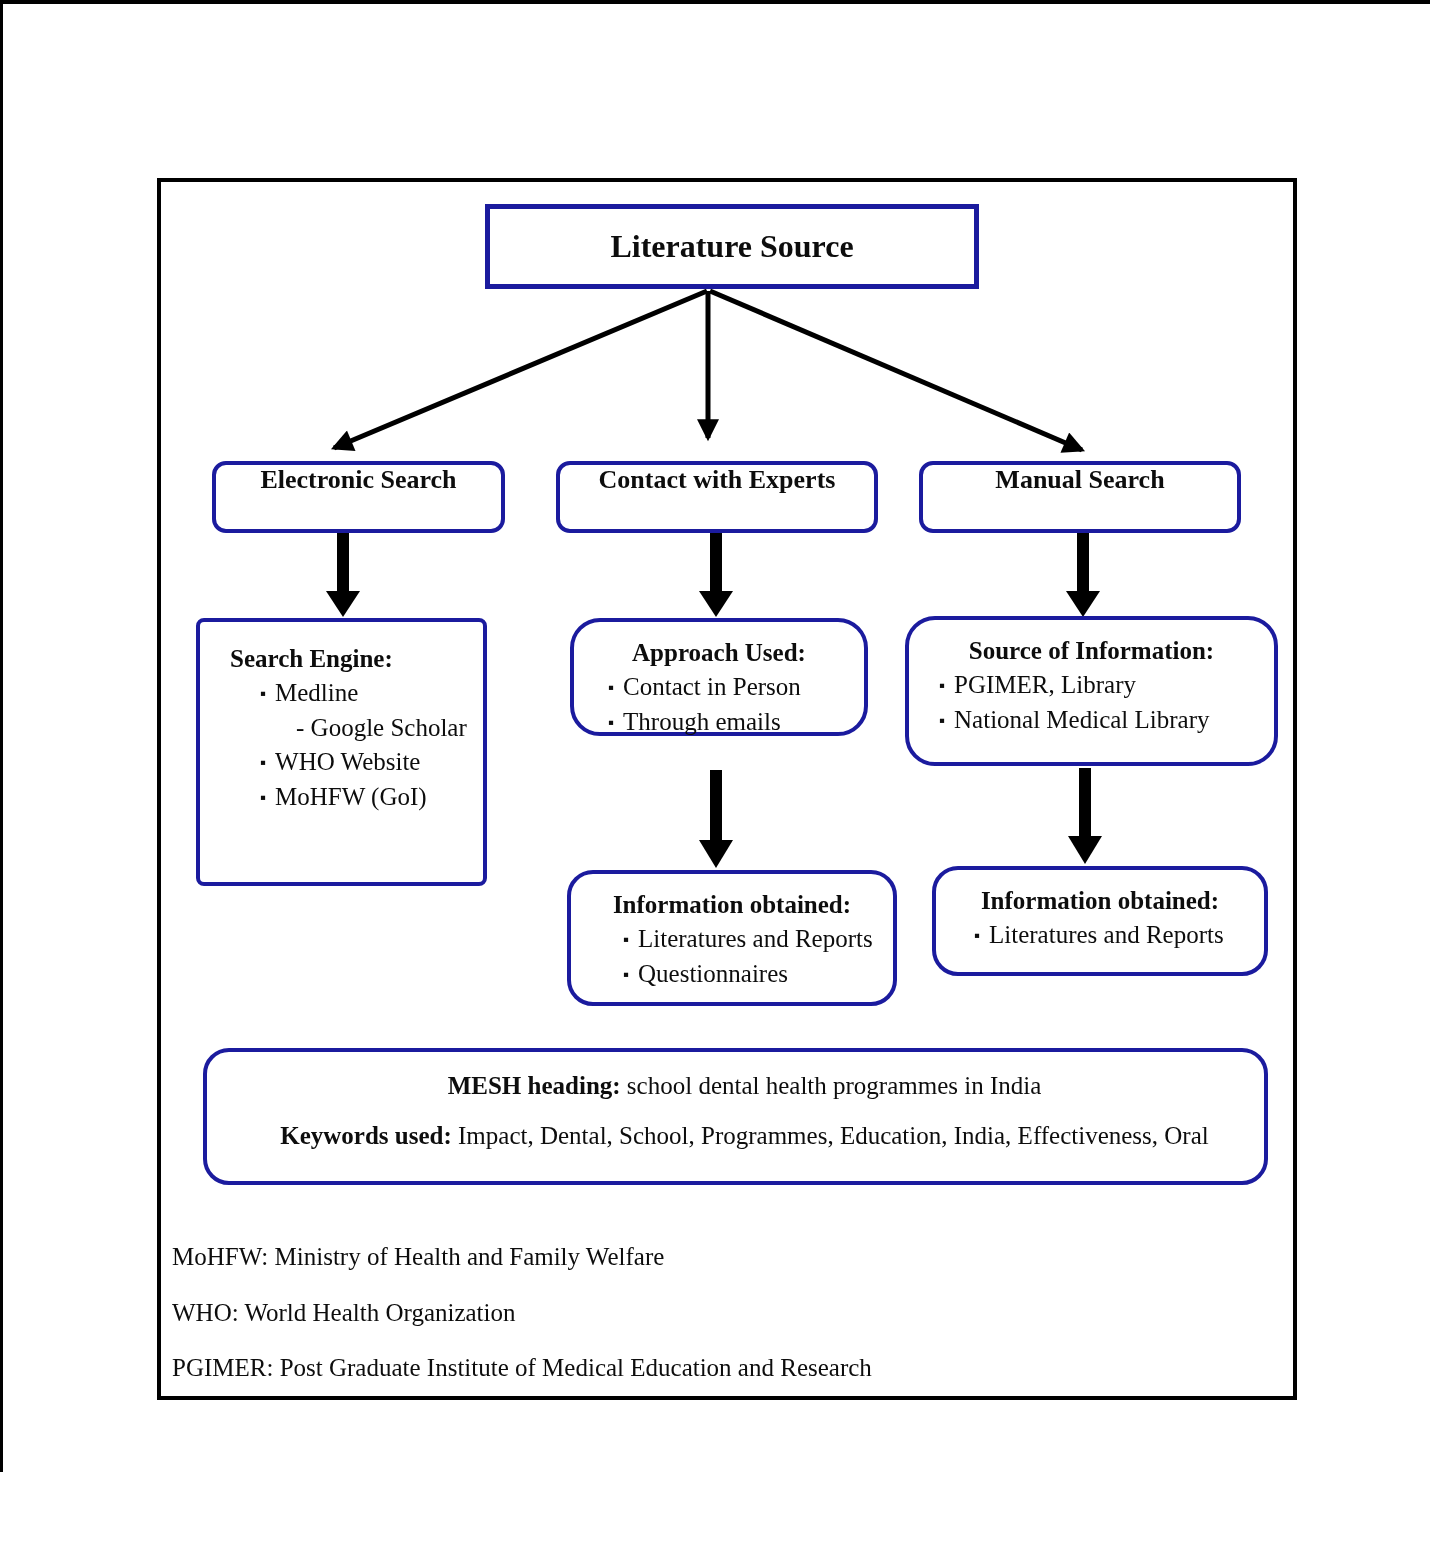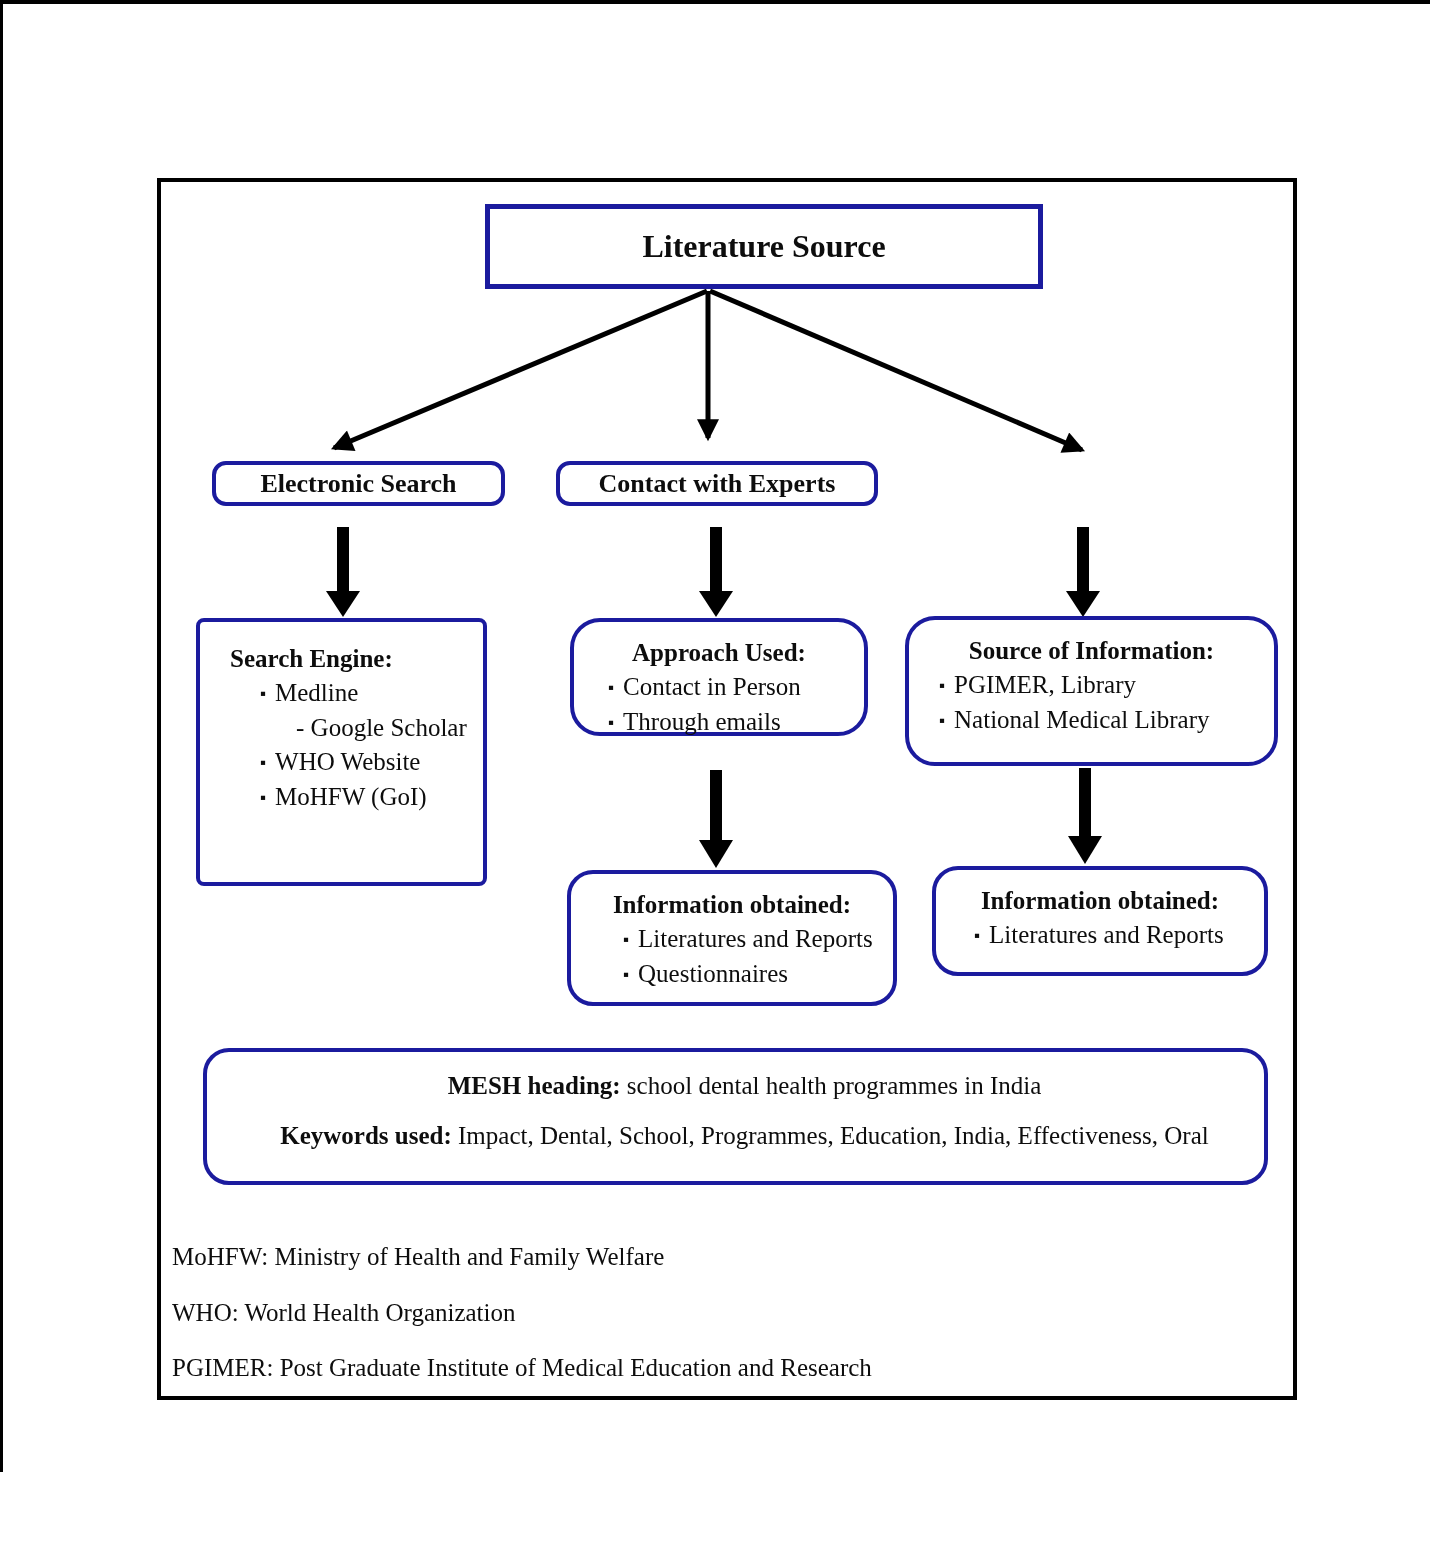--- a/index.html
+++ b/index.html
@@ -6,24 +6,24 @@
   html,body{margin:0;padding:0;background:#ffffff;}
   #page{position:relative;width:1430px;height:1542px;background:#ffffff;overflow:hidden;
         font-family:"Liberation Serif", serif;color:var(--ink);}
   .scan-edge{position:absolute;background:#000;}
   #edge-top{left:0;top:0;width:1430px;height:4px;}
   #edge-left{left:0;top:0;width:3px;height:1472px;}
   #frame{position:absolute;left:157px;top:178px;width:1140px;height:1222px;
          border:4px solid #000;box-sizing:border-box;background:#fff;}
   svg.connectors{position:absolute;left:0;top:0;width:1430px;height:1542px;pointer-events:none;}
   .box{position:absolute;box-sizing:border-box;background:#fff;border:4px solid var(--accent);}
-  #title-box{left:485px;top:204px;width:558px;height:85px;border-width:5px;
+  #title-box{left:485px;top:204px;width:494px;height:85px;border-width:5px;
              display:flex;align-items:center;justify-content:center;
              font-weight:bold;font-size:32px;}
-  .branch{height:45px;border-radius:14px;display:flex;align-items:center;justify-content:center;
+  .branch{height:72px;border-radius:14px;display:flex;align-items:flex-start;justify-content:center;
           font-weight:bold;font-size:26px;}
   #branch-electronic{left:212px;top:461px;width:293px;}
   #branch-contact{left:556px;top:461px;width:322px;}
   #branch-manual{left:919px;top:461px;width:322px;}
   .leaf{font-size:25px;line-height:34px;padding-top:14px;}
   .leaf .hd{font-weight:bold;font-size:25px;}
   .hd.center{text-align:center;}
   #box-search-engine{left:196px;top:618px;width:291px;height:268px;border-radius:8px;padding-top:20px;}
   #box-search-engine .hd{padding-left:30px;}
   #box-search-engine .li{padding-left:60px;}
@@ -83,20 +83,23 @@
   <div id="title-box" class="box">
     <span>Literature Source</span>
   </div>
 
   <div id="branch-electronic" class="box branch">
     <span>Electronic Search</span>
   </div>
   <div id="branch-contact" class="box branch">
     <span>Contact with Experts</span>
   </div>
+  <div id="branch-manual" class="box branch">
+    <span>Manual Search</span>
+  </div>
 
   <div id="box-search-engine" class="box leaf">
     <div class="hd">Search Engine:</div>
     <div class="li">
       <span class="blt">▪</span><span>Medline</span>
     </div>
     <div class="sub">- Google Scholar</div>
     <div class="li">
       <span class="blt">▪</span><span>WHO Website</span>
     </div>

